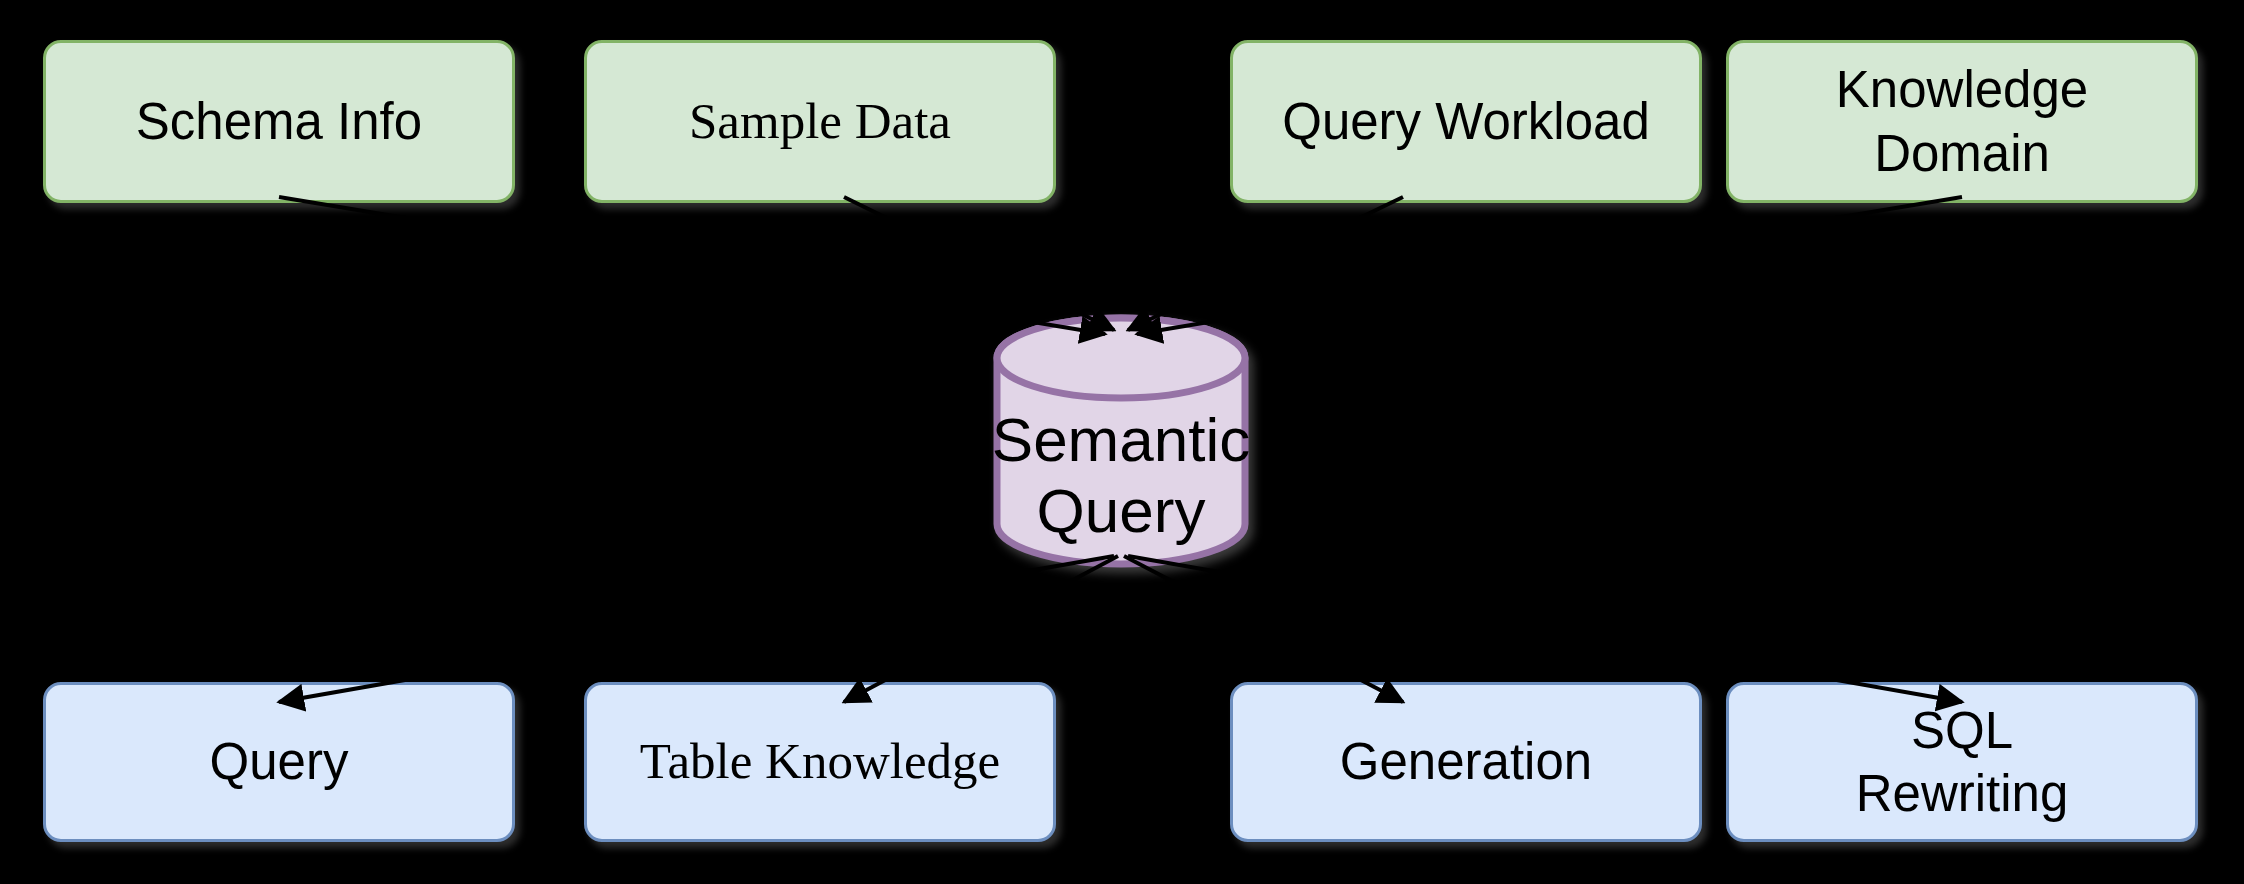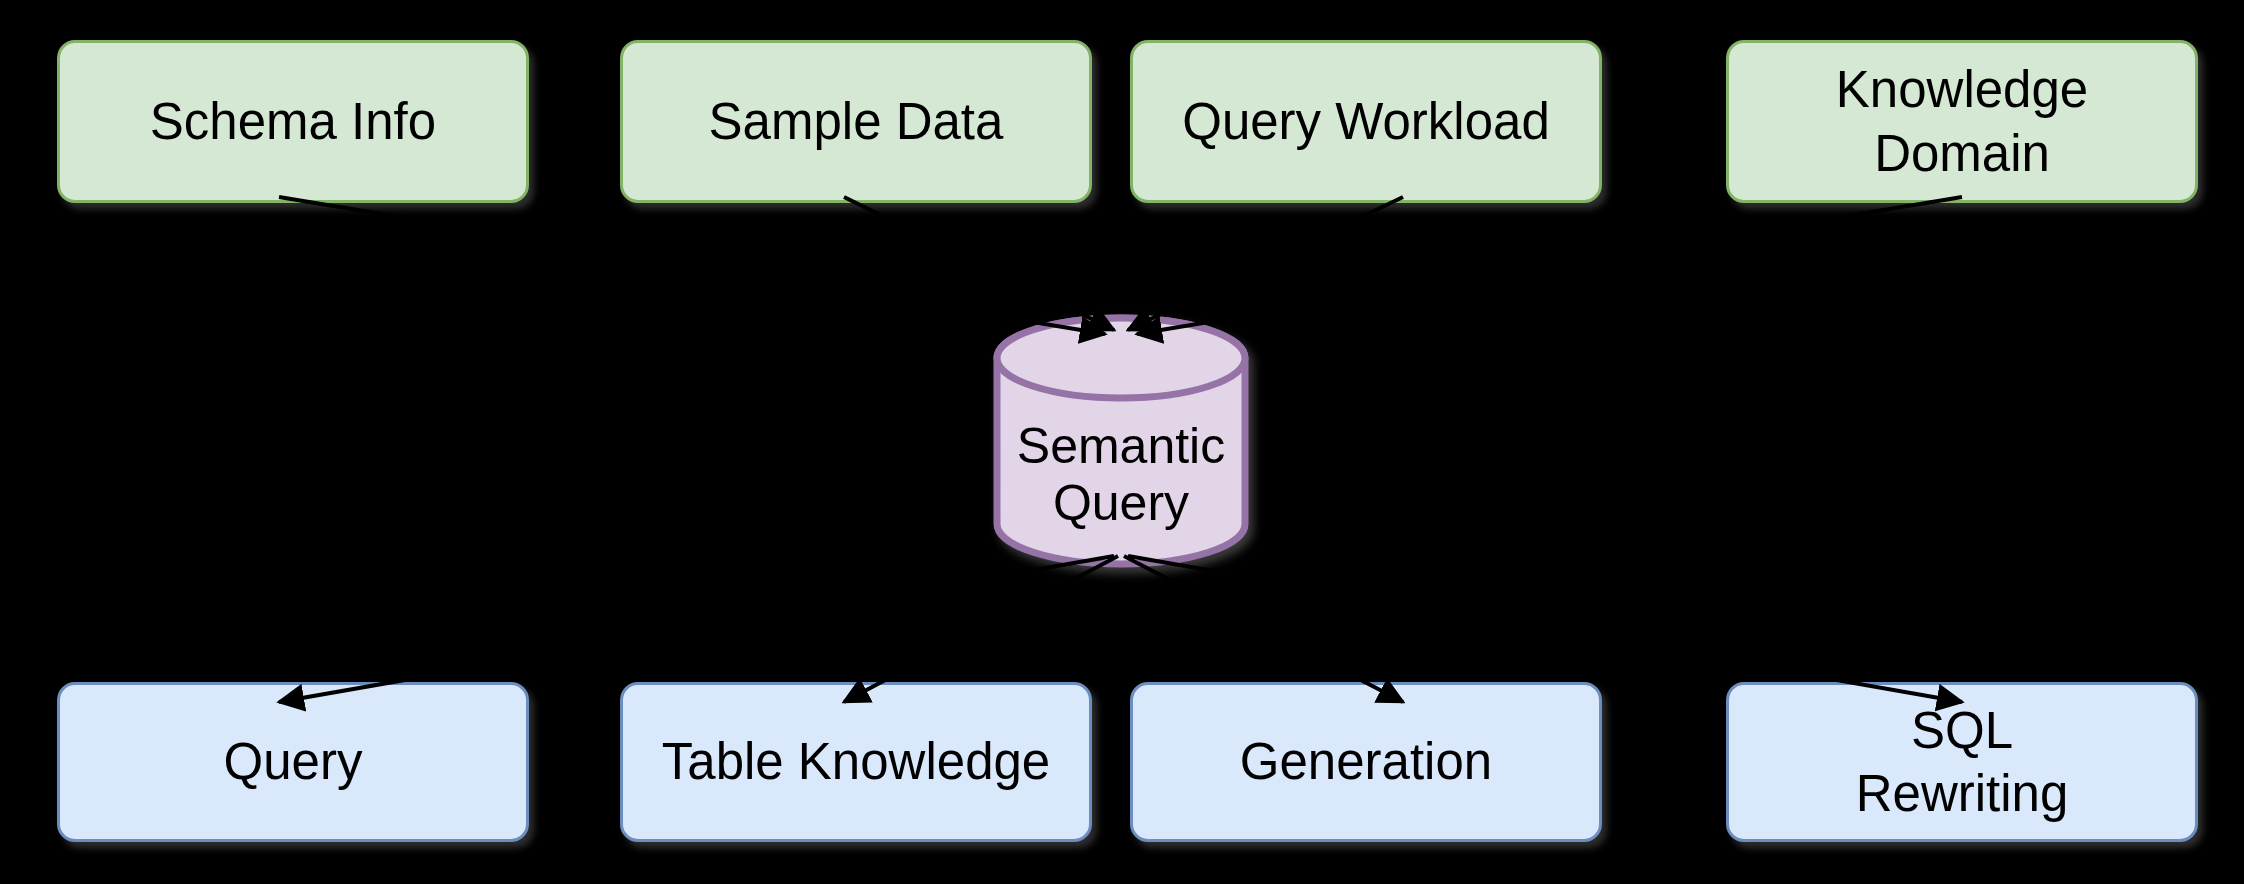--- a/index.html
+++ b/index.html
@@ -41,30 +41,30 @@
   .input-node{
     background:var(--input-fill);
     border-color:var(--input-stroke);
     top:40px;width:472px;height:163px;
   }
   .process-node{
     background:var(--process-fill);
     border-color:var(--process-stroke);
     top:682px;width:472px;height:160px;
   }
-  .x1{left:43px;margin-left:14px;} .x2{left:620px;} .x3{left:1130px;} .x4{left:1726px;}
+  .x1{left:43px;} .x2{left:584px;font-family:Liberation Serif, serif;} .x3{left:1230px;} .x4{left:1726px;}
   #cylinder-svg{
     position:absolute;left:985px;top:306px;
     z-index:1;
     filter:drop-shadow(5px 6px 5px rgba(130,130,130,0.45));
   }
   #store-label{
     position:absolute;left:997px;top:392px;width:248px;height:166px;
     display:flex;flex-direction:column;justify-content:center;align-items:center;
-    text-align:center;font-size:50px;line-height:1.15;z-index:2;
+    text-align:center;font-size:62px;line-height:1.15;z-index:2;
   }
   #arrows-layer{
     position:absolute;left:0;top:0;z-index:5;
     pointer-events:none;
   }
   #arrows-layer line{stroke:var(--arrow);stroke-width:4;}
   #arrowhead path{fill:var(--arrow);}
   #cyl-path, #cyl-top{fill:var(--store-fill);stroke:var(--store-stroke);stroke-width:7;}
 </style>
 </head>

